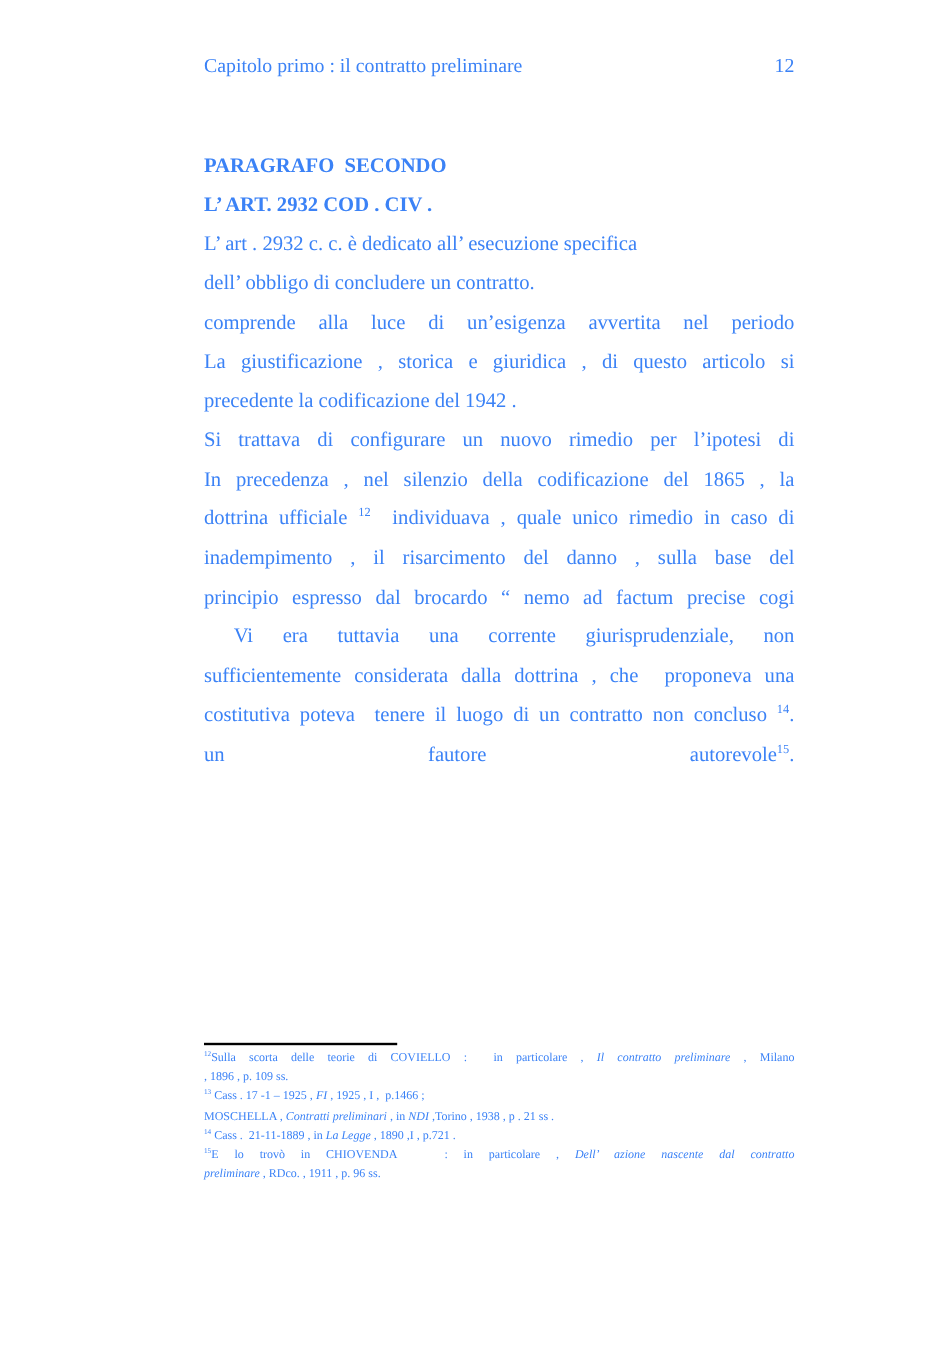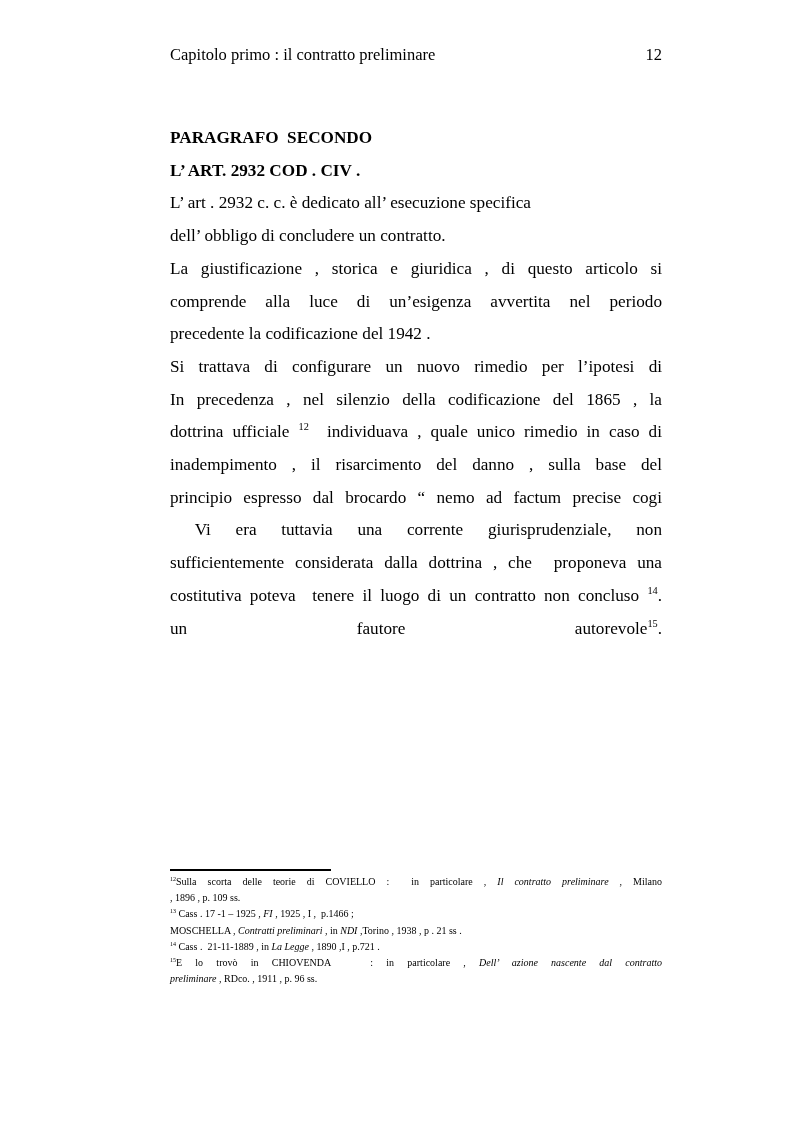--- a/index.html
+++ b/index.html
@@ -1,21 +1,21 @@
 <!DOCTYPE html>
 <html><head>
 <meta charset="utf-8">
 <style>
   html, body { margin: 0; padding: 0; background: #ffffff; }
   .page {
     position: relative;
     width: 793px;
     height: 1123px;
     background: #ffffff;
-    color: #000000;
+    color: #3b82f6;
     font-family: "Liberation Serif", "DejaVu Serif", serif;
     overflow: hidden;
   }
   .header {
     position: absolute;
     left: 170px;
     top: 45px;
     width: 492px;
     display: flex;
     justify-content: space-between;
@@ -59,22 +59,22 @@
   <div class="header">
     <span>Capitolo primo : il contratto preliminare</span>
     <span>12</span>
   </div>
 
   <div class="bodytext">
       <div class="ln"><span class="b">PARAGRAFO&nbsp; SECONDO</span></div>
       <div class="ln"><span class="b">L’ ART. 2932 COD . CIV .</span></div>
       <div class="ln"><span>L’ art . 2932 c. c. è dedicato all’ esecuzione specifica</span></div>
       <div class="ln"><span>dell’ obbligo di concludere un contratto.</span></div>
+      <div class="ln j"><span>comprende alla luce di un’esigenza avvertita nel periodo</span></div>
       <div class="ln j"><span>La giustificazione , storica e giuridica , di questo articolo si</span></div>
-      <div class="ln j"><span>comprende alla luce di un’esigenza avvertita nel periodo</span></div>
       <div class="ln"><span>precedente la codificazione del 1942 .</span></div>
       <div class="ln j"><span>Si trattava di configurare un nuovo rimedio per l’ipotesi di</span></div>
       <div class="ln j"><span>In precedenza , nel silenzio della codificazione del 1865 , la</span></div>
       <div class="ln j"><span>dottrina ufficiale </span><sup>12</sup><span>&nbsp; individuava , quale unico rimedio in caso di</span></div>
       <div class="ln j"><span>inadempimento , il risarcimento del danno , sulla base del</span></div>
       <div class="ln j"><span>principio espresso dal brocardo “ nemo ad factum precise cogi</span></div>
       <div class="ln j"><span>&nbsp;Vi era tuttavia una corrente giurisprudenziale, non</span></div>
       <div class="ln j"><span>sufficientemente considerata dalla dottrina , che &nbsp;proponeva una</span></div>
       <div class="ln j"><span>costitutiva poteva &nbsp;tenere il luogo di un contratto non concluso </span><sup>14</sup><span>.</span></div>
       <div class="ln j"><span>un fautore autorevole</span><sup>15</sup><span>.</span></div>

